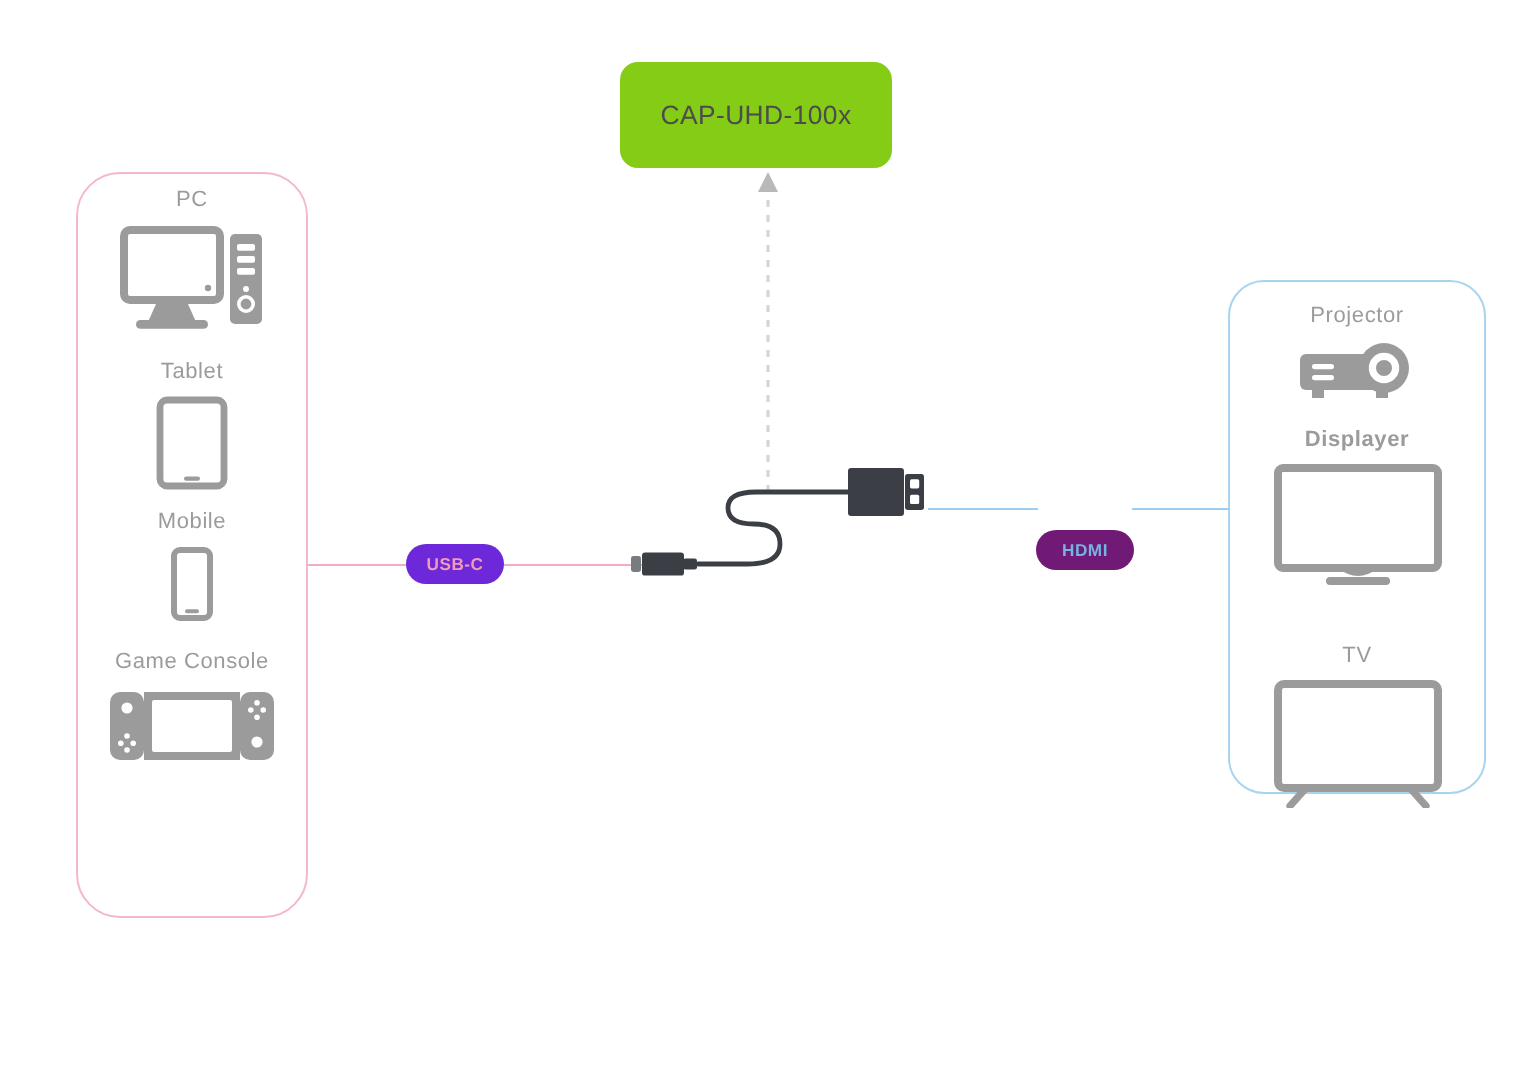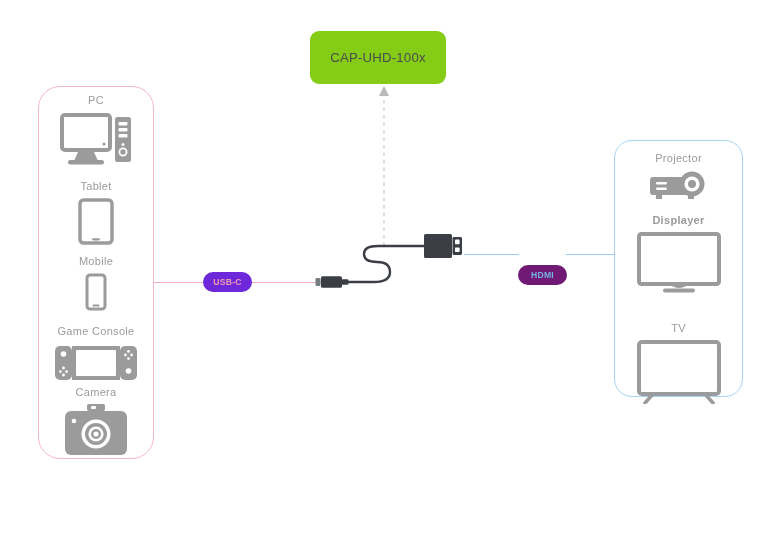--- a/index.html
+++ b/index.html
@@ -205,34 +205,20 @@
         <circle cx="11.6" cy="28.6" r="1.4" fill="#ffffff"></circle>
         <circle cx="8.5" cy="32" r="1.4" fill="#ffffff"></circle>
         <circle cx="73.5" cy="28" r="2.8" fill="#ffffff"></circle>
         <circle cx="73.5" cy="8.4" r="1.4" fill="#ffffff"></circle>
         <circle cx="70.4" cy="12" r="1.4" fill="#ffffff"></circle>
         <circle cx="76.6" cy="12" r="1.4" fill="#ffffff"></circle>
         <circle cx="73.5" cy="15.6" r="1.4" fill="#ffffff"></circle>
       </svg>
     </div>
 
-    <div class="device" style="top:298px;">
-      <div class="device-label">Camera</div>
-      <svg class="device-icon" width="64" height="54" viewBox="0 0 64 54">
-        <rect x="23" y="0" width="18" height="7" rx="2" fill="#9b9b9b"></rect>
-        <rect x="27" y="2" width="5" height="3" rx="1" fill="#ffffff"></rect>
-        <rect x="1" y="7" width="62" height="44" rx="6" fill="#9b9b9b"></rect>
-        <circle cx="10" cy="17" r="2.3" fill="#ffffff"></circle>
-        <circle cx="32" cy="30" r="14.5" fill="#ffffff"></circle>
-        <circle cx="32" cy="30" r="11" fill="#9b9b9b"></circle>
-        <circle cx="32" cy="30" r="7.6" fill="#ffffff"></circle>
-        <circle cx="32" cy="30" r="5" fill="#9b9b9b"></circle>
-        <circle cx="32" cy="30" r="2.6" fill="#ffffff"></circle>
-      </svg>
-    </div>
   </div>
 
   <div class="sink-panel">
 
     <div class="device" style="top:10px;">
       <div class="device-label">Projector</div>
       <svg class="device-icon" width="62" height="32" viewBox="0 0 62 32">
         <rect x="2" y="7" width="46" height="18" rx="3" fill="#9b9b9b"></rect>
         <circle cx="44" cy="14" r="12.5" fill="#9b9b9b"></circle>
         <circle cx="44" cy="14" r="7.6" fill="#ffffff"></circle>

